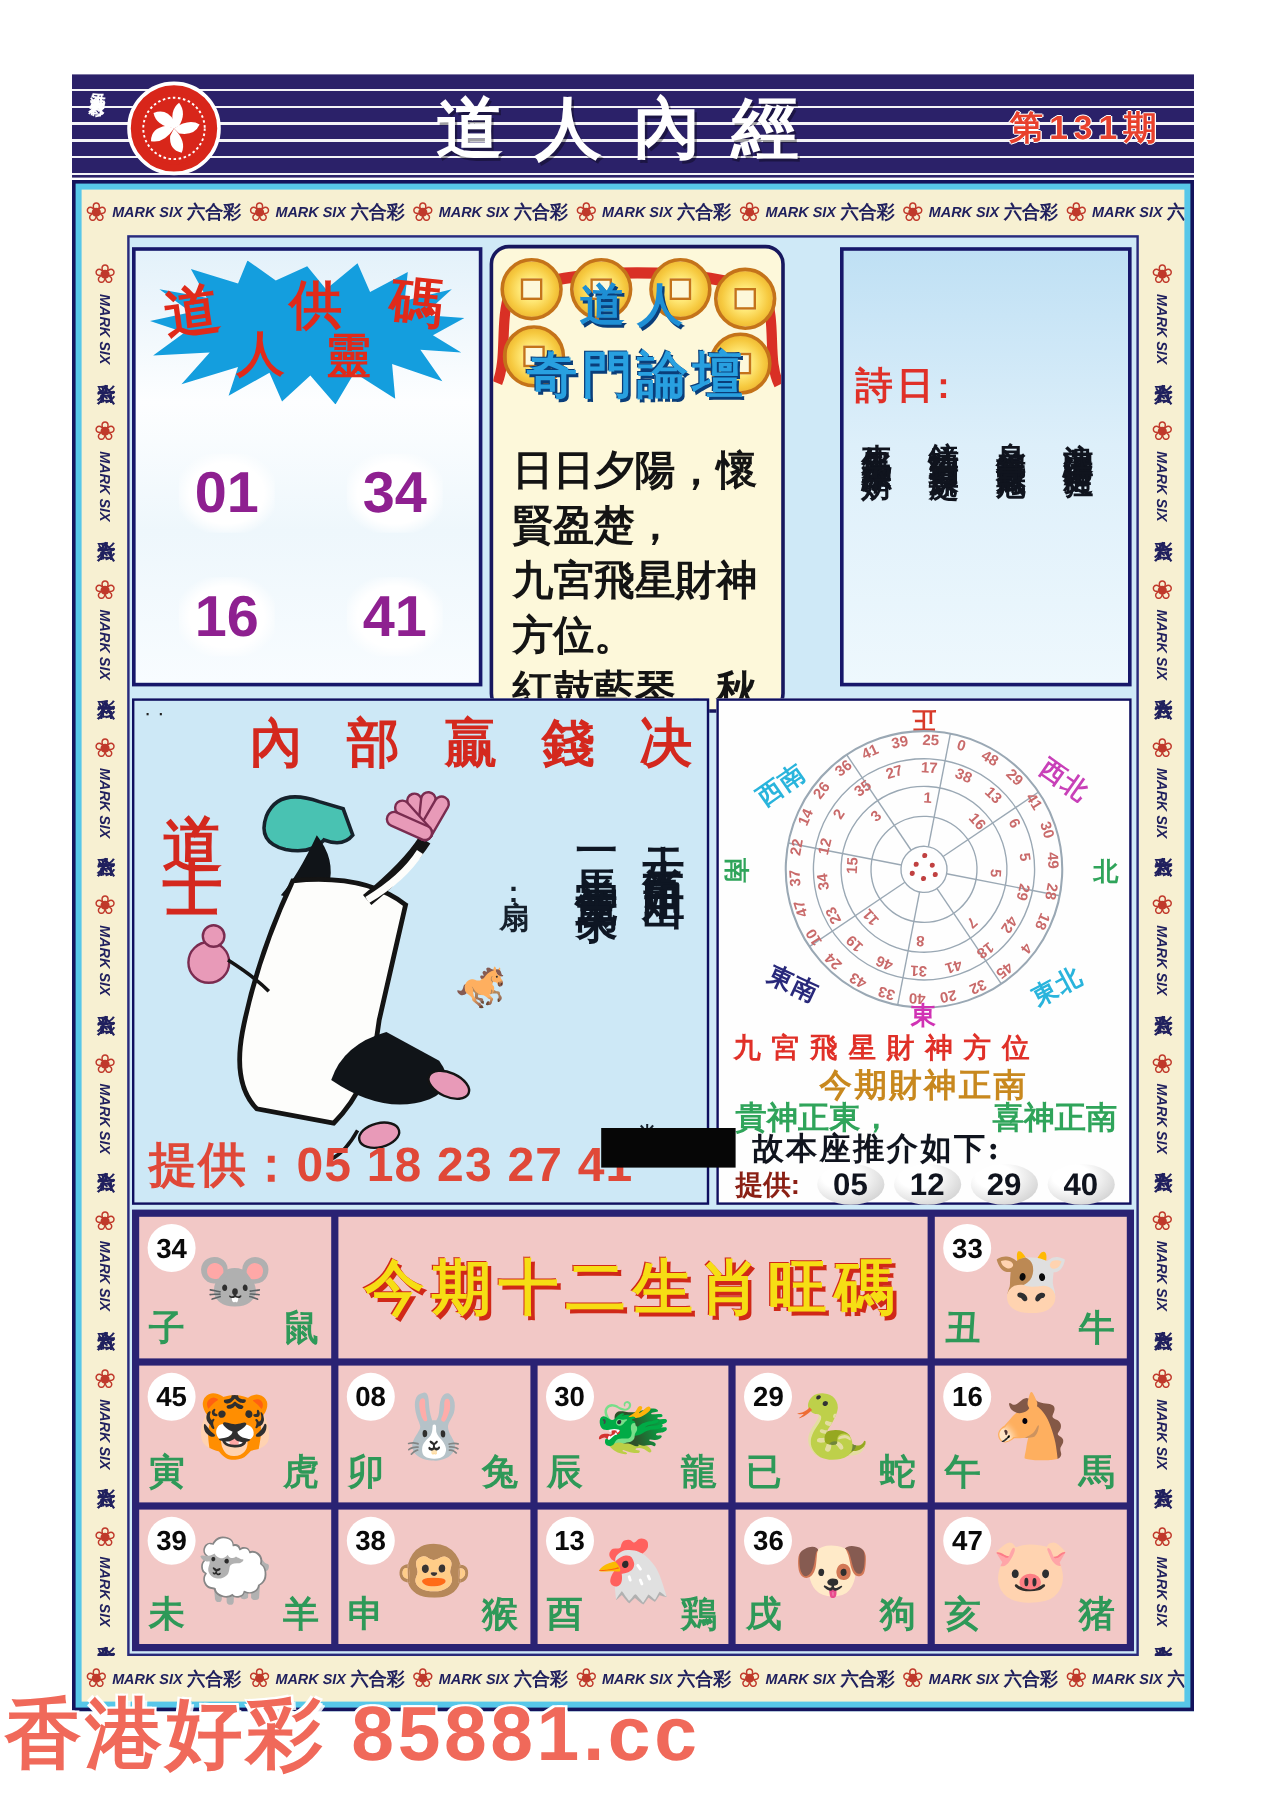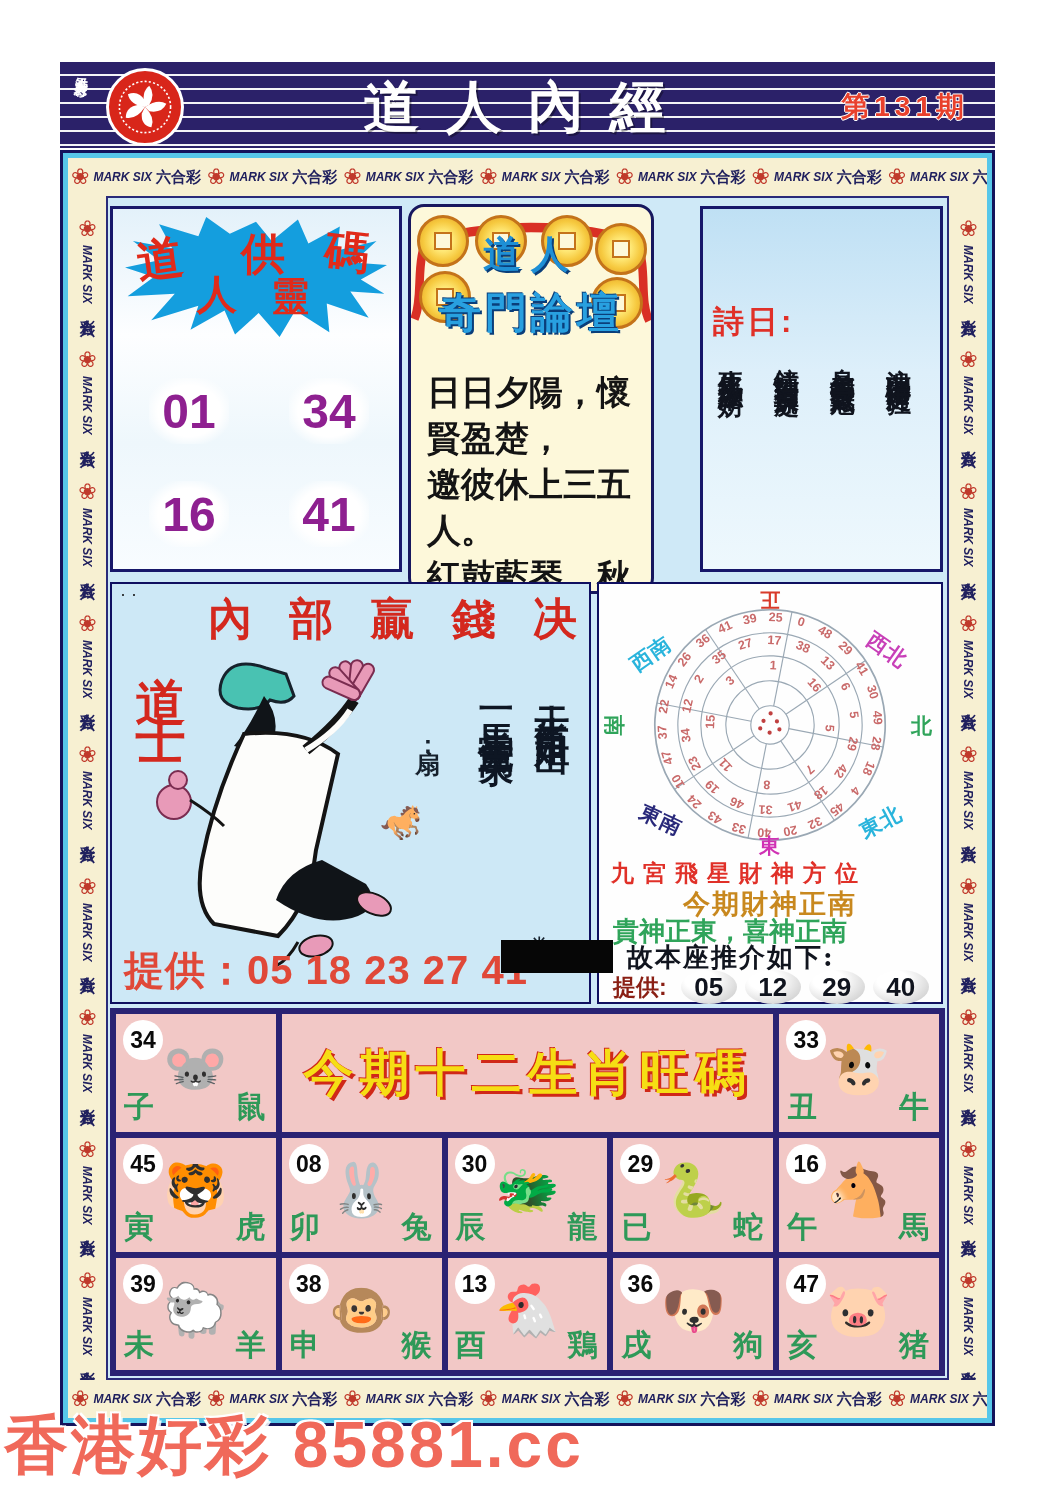--- a/index.html
+++ b/index.html
@@ -109,21 +109,21 @@
   .dir{position:absolute;font-size:21px;font-weight:900;letter-spacing:1px;}
   .dir-nw{left:30px;top:56px;transform:rotate(-35deg);}
   .dir-ne{right:32px;top:52px;transform:rotate(35deg);}
   .dir-w{left:4px;top:128px;transform:rotate(90deg);}
   .dir-e{right:8px;top:128px;}
   .dir-sw{left:40px;top:222px;transform:rotate(25deg);}
   .dir-se{right:38px;top:224px;transform:rotate(-28deg);}
   .dir-s{left:0;right:0;top:248px;text-align:center;}
   .wh-caption{position:absolute;left:12px;top:274px;color:#e03028;font-size:23px;font-weight:900;letter-spacing:9px;}
   .wh-gold{position:absolute;left:0;right:0;top:302px;text-align:center;color:#c8881e;font-size:27px;font-weight:900;letter-spacing:2px;}
-  .wh-green{position:absolute;left:14px;right:10px;top:330px;display:flex;justify-content:flex-start;
+  .wh-green{position:absolute;left:14px;right:10px;top:330px;display:flex;justify-content:space-between;
     color:#2fa45a;font-size:26px;font-weight:900;}
   .wh-black{position:absolute;left:28px;top:356px;color:#10141e;font-size:26px;font-weight:900;
     font-family:"DejaVu Serif",serif;letter-spacing:2px;}
   .wh-balls{position:absolute;left:14px;top:386px;display:flex;align-items:center;gap:8px;}
   .wh-provide{color:#8a1f14;font-size:23px;font-weight:900;margin-right:6px;}
   .ball{width:56px;height:34px;border-radius:50%;display:flex;align-items:center;justify-content:center;
     background:radial-gradient(ellipse at 35% 30%,#ffffff 30%,#d8d8d8 75%,#b8b8b8 100%);
     color:#10141e;font-size:26px;font-weight:900;}
   .black-bar{position:absolute;left:393px;top:742px;width:112px;height:33px;background:#060606;z-index:5;}
 
@@ -367,21 +367,21 @@
         <div class="coin" style="left:6px;top:8px;"></div>
         <div class="coin" style="left:64px;top:8px;"></div>
         <div class="coin" style="left:8px;top:64px;"></div>
         <div class="coin" style="right:58px;top:8px;"></div>
         <div class="coin" style="right:4px;top:16px;"></div>
         <div class="coin" style="right:8px;top:70px;"></div>
         <div class="forum-t1">道人</div>
         <div class="forum-t2">奇門論壇</div>
         <div class="forum-poem">
           <div>日日夕陽，懷賢盈楚，</div>
-          <div>邀彼休上三五人。</div>
+          <div>九宮飛星財神方位。</div>
           <div>紅鼓藍琴，秋變江上，</div>
           <div>故本座推介如下。</div>
         </div>
       </div>
 
       <div class="p-jinliao">
         <div class="jl-label">詩日:</div>
         <div class="jl-verses" id="jl-verses">
             <div>浪蕩閑游情更狂，</div>
             <div>身着錦衣戴鳳冠。</div>

